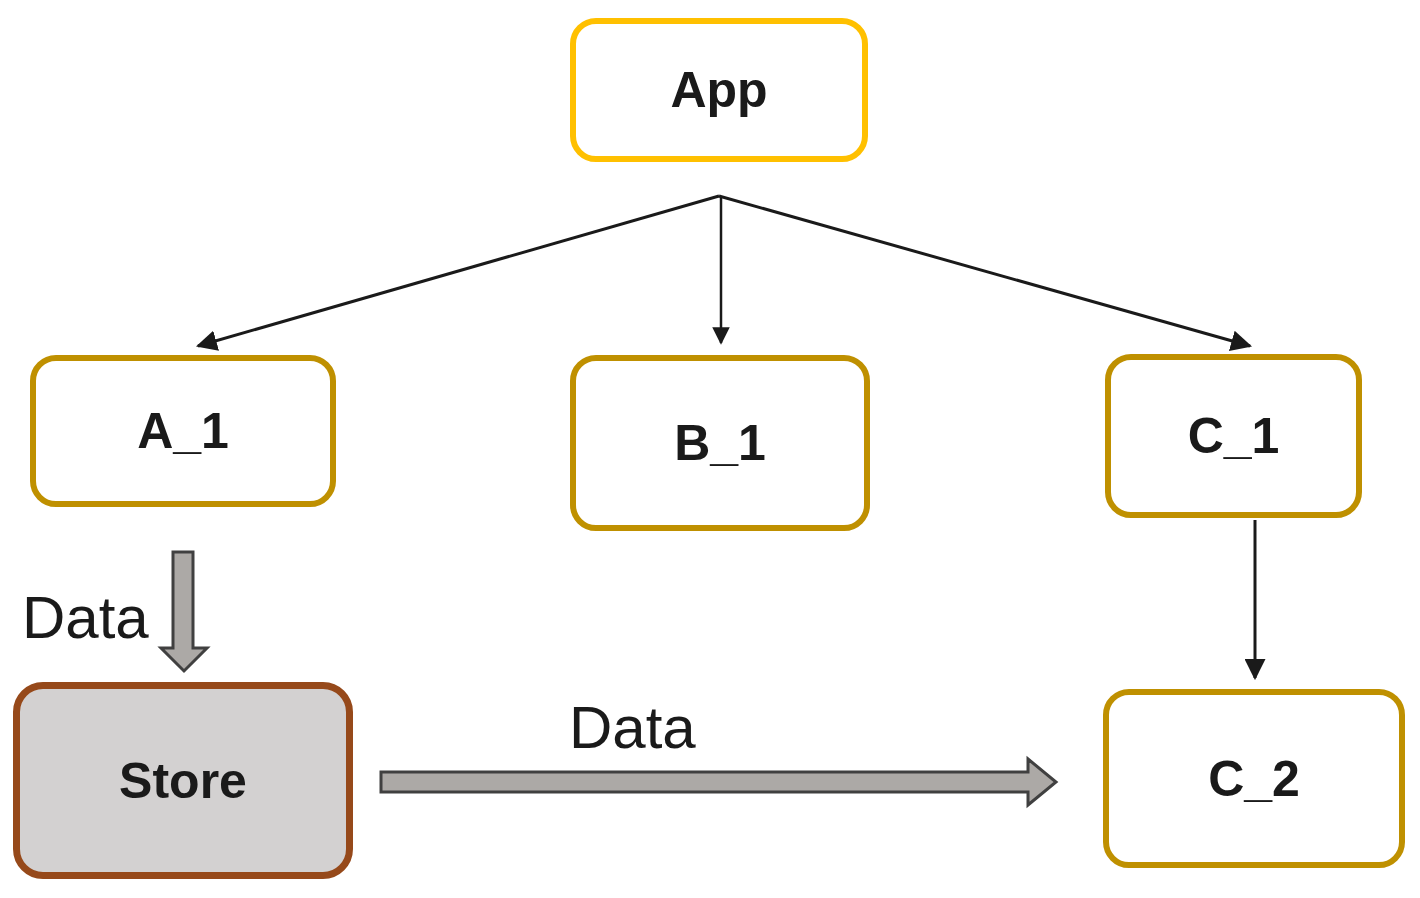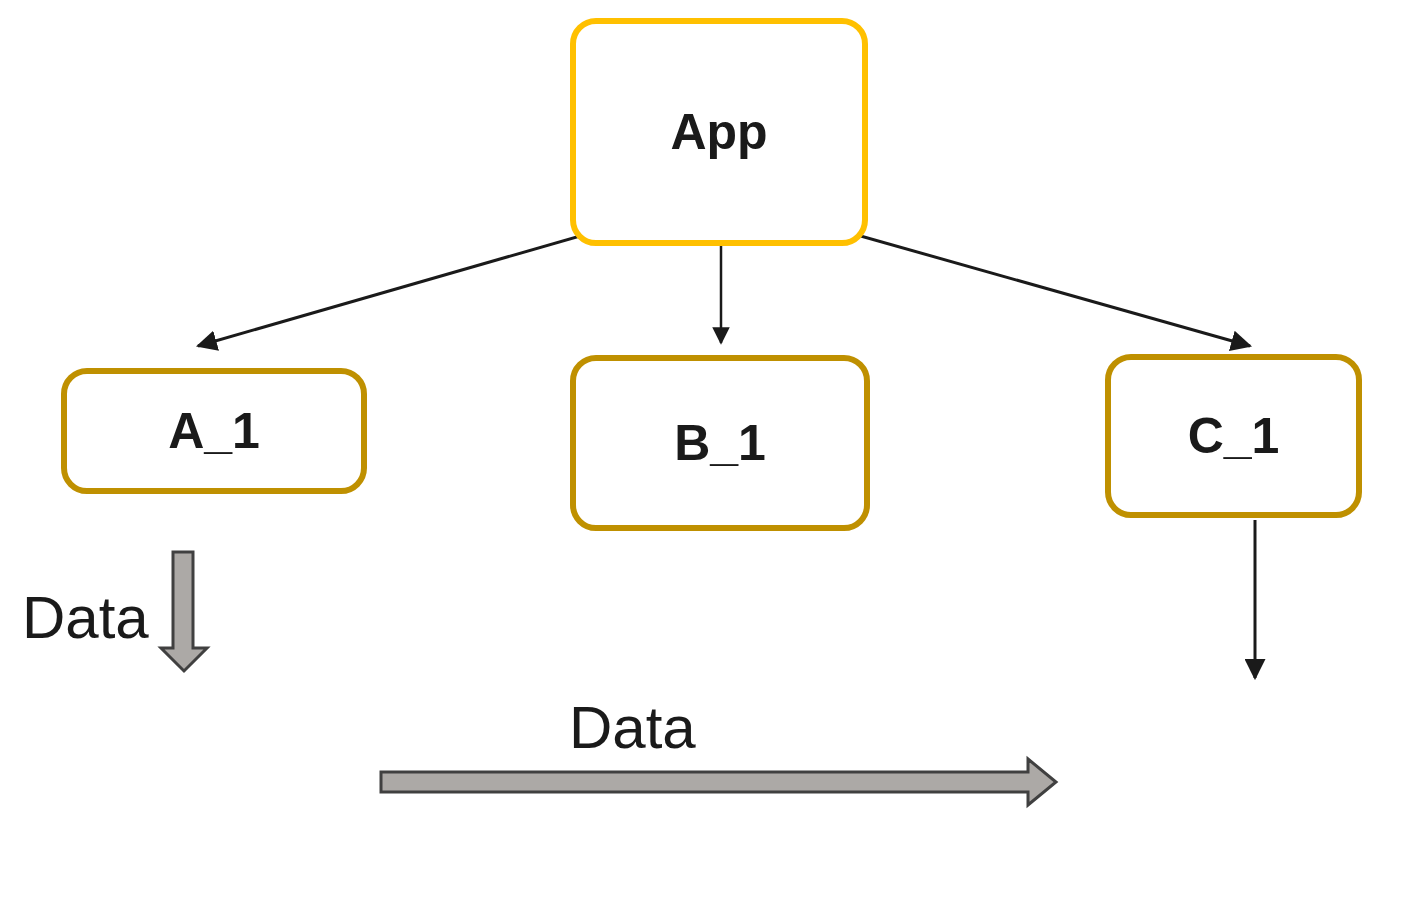--- a/index.html
+++ b/index.html
@@ -39,27 +39,26 @@
     display: flex;
     align-items: center;
     justify-content: center;
     font-weight: 700;
     font-size: 50px;
     color: var(--text);
     letter-spacing: 0px;
     box-sizing: border-box;
   }
   .node-app {
-    left: 570px; top: 18px; width: 298px; height: 228px;
+    left: 570px; top: 18px; width: 298px; height: 144px;
     border: 6px solid var(--app_border);
   }
   .node-a1 {
-    left: 30px; top: 368px; width: 306px; height: 126px;
+    left: 30px; top: 355px; width: 306px; height: 152px;
     border: 6px solid var(--child_border);
-    margin-left: 31px;
   }
   .node-b1 {
     left: 570px; top: 355px; width: 300px; height: 176px;
     border: 6px solid var(--child_border);
     justify-content: center;
   }
   .node-c1 {
     left: 1105px; top: 354px; width: 257px; height: 164px;
     border: 6px solid var(--child_border);
   }
@@ -120,19 +119,25 @@
   </div>
 
   <div class="node node-b1">
     <span>B_1</span>
   </div>
 
   <div class="node node-c1">
     <span>C_1</span>
   </div>
 
+  <div class="node node-c2">
+    <span>C_2</span>
+  </div>
 
+  <div class="node node-store">
+    <span>Store</span>
+  </div>
 
   <div class="edge-label edge-label-left">Data</div>
 
   <div class="edge-label edge-label-center">Data</div>
 
 </div>
 
 </body></html>

